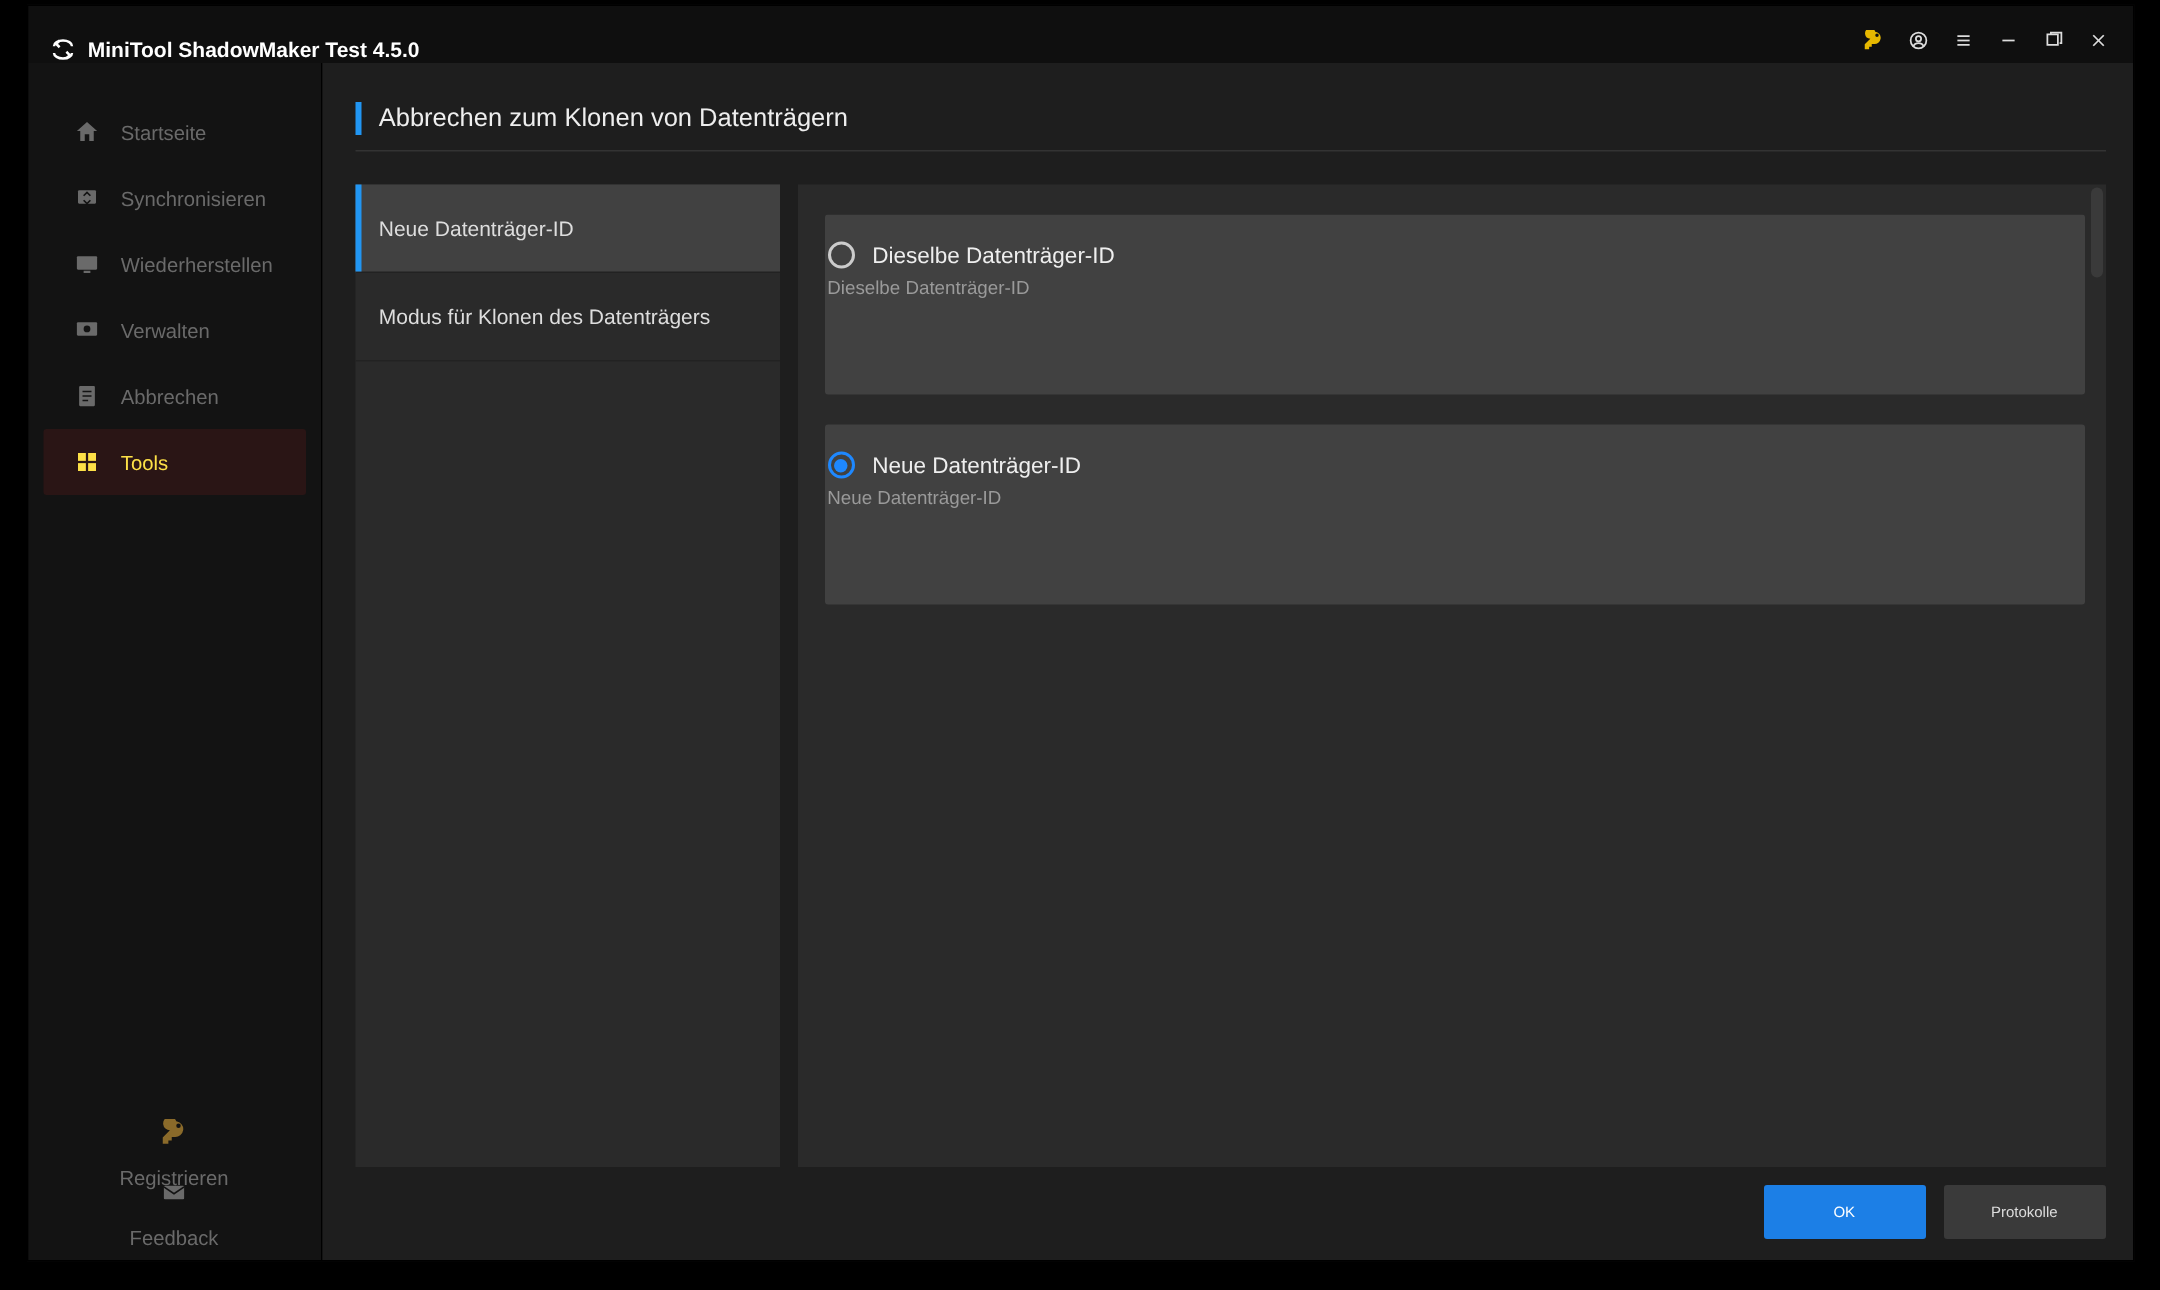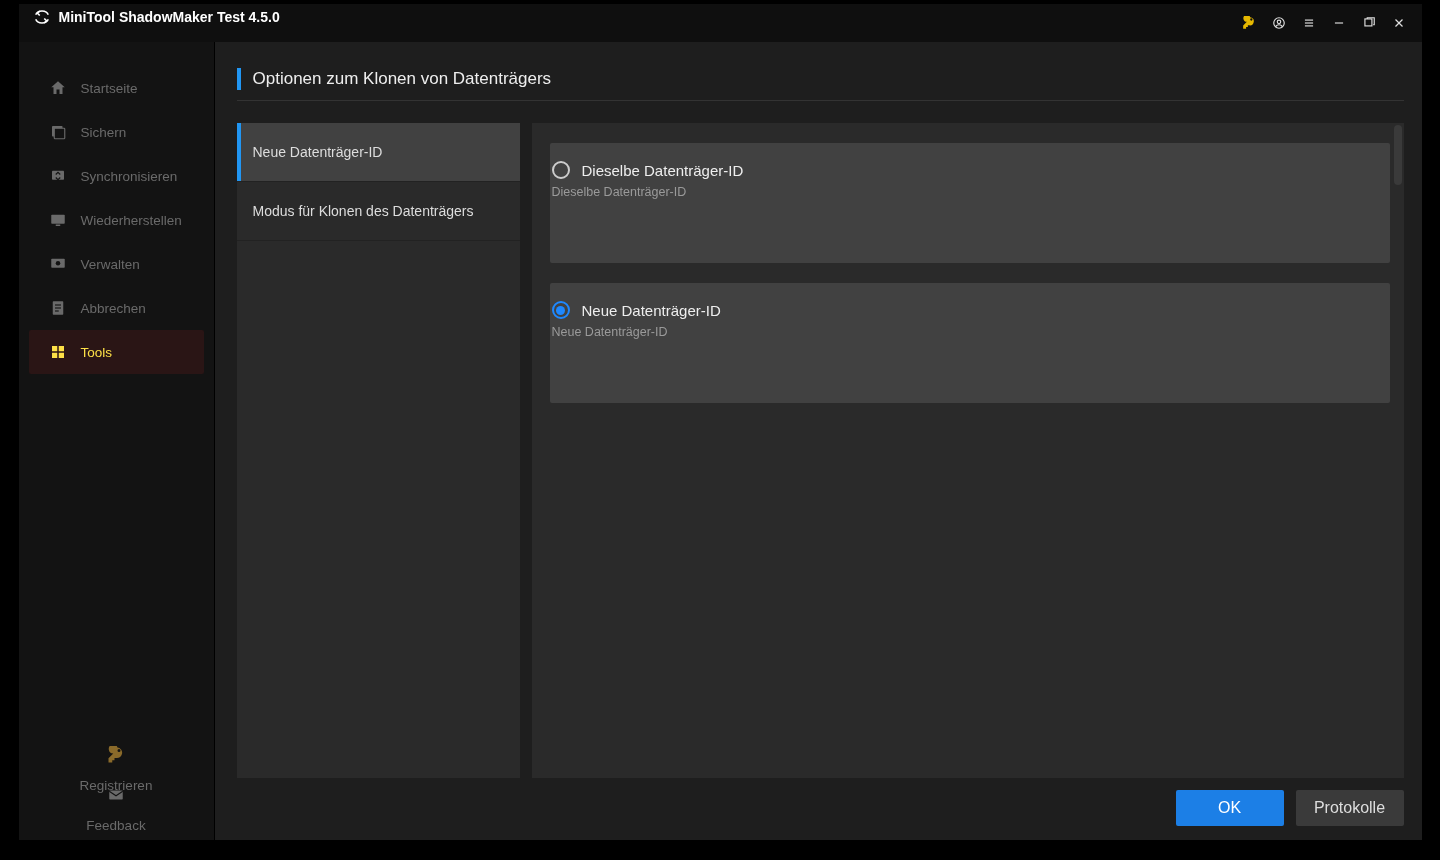--- a/index.html
+++ b/index.html
@@ -17,21 +17,21 @@
     --accent-bright:#1e88ff;
     --ok-btn:#1c7fe6;
     --cancel-btn:#3a3a3a;
     --key-gold:#e6b800;
     --selected-red:#2a1515;
   }
   *{box-sizing:border-box;}
   html,body{margin:0;padding:0;width:1440px;height:860px;background:#000;font-family:"Segoe UI",Arial,sans-serif;color:var(--text);overflow:hidden;}
   .window{position:relative;width:1405px;height:838px;margin:3px auto 0;background:var(--bg-darker);border:1px solid #000;}
   
-  .titlebar{display:flex;align-items:flex-start;height:38px;padding:4px 8px 0 14px;background:var(--bg-darker);}
+  .titlebar{display:flex;align-items:flex-end;height:38px;padding:4px 8px 0 14px;background:var(--bg-darker);}
   .titlebar .logo{display:flex;align-items:center;gap:8px;}
   .titlebar .logo-icon{width:18px;height:18px;color:#fff;}
   .titlebar .title{font-size:14px;font-weight:600;color:#fff;}
   .titlebar .spacer{flex:1;}
   .titlebar .ctrl{width:30px;height:30px;display:flex;align-items:center;justify-content:center;cursor:pointer;color:#ddd;}
   .titlebar .ctrl.key{color:var(--key-gold);}
   .titlebar .ctrl svg{width:14px;height:14px;}
   
   .body{display:flex;height:calc(100% - 38px);}
   .sidebar{width:196px;background:var(--bg-sidebar);display:flex;flex-direction:column;padding-top:24px;border-right:1px solid #000;}
@@ -56,21 +56,21 @@
   .scrollbar{position:absolute;right:2px;top:0;width:8px;background:#3a3a3a;border-radius:4px;height:100px;}
   .option-card{background:var(--bg-option-light);border-radius:2px;padding:18px 2px 22px;margin-bottom:20px;min-height:120px;}
   .option-row{display:flex;align-items:center;gap:12px;}
   .radio{width:18px;height:18px;border:2px solid #ccc;border-radius:50%;flex:none;display:flex;align-items:center;justify-content:center;}
   .radio.checked{border-color:var(--accent-bright);}
   .radio.checked::after{content:"";width:9px;height:9px;background:var(--accent-bright);border-radius:50%;}
   .option-label{font-size:15px;color:#eee;}
   .option-desc{font-size:12.5px;color:#9a9a9a;margin-top:6px;margin-left:0;}
   
   .footer{display:flex;justify-content:flex-end;gap:12px;padding-top:12px;}
-  .btn{min-width:108px;height:36px;border:none;border-radius:2px;font-size:16px;color:#fff;cursor:pointer;}
+  .btn{min-width:108px;height:36px;border:none;border-radius:2px;font-size:10px;color:#fff;cursor:pointer;}
   .btn.ok{background:var(--ok-btn);}
   .btn.cancel{background:var(--cancel-btn);color:#ddd;}
 </style>
 </head>
 <body>
 
 <div class="window">
 
   <div class="titlebar">
     <div class="logo">
@@ -126,27 +126,20 @@
     <div class="sidebar">
       <div class="nav">
         <div class="nav-item">
           <svg class="nicon" viewBox="0 0 24 24" fill="currentColor">
               <path d="M12 3l9 8h-3v9h-4v-6H10v6H6v-9H3z"></path>
             </svg>
           <span>Startseite</span>
         </div>
         <div class="nav-item">
           <svg class="nicon" viewBox="0 0 24 24" fill="currentColor">
-              <rect x="4" y="4" width="14" height="14" rx="1"></rect>
-              <rect x="7" y="7" width="14" height="14" rx="1" fill="#131313" stroke="currentColor" stroke-width="1.5"></rect>
-            </svg>
-          <span>Sichern</span>
-        </div>
-        <div class="nav-item">
-          <svg class="nicon" viewBox="0 0 24 24" fill="currentColor">
               <rect x="4" y="5" width="16" height="12" rx="1"></rect>
               <path d="M9 10l3-3 3 3M9 14l3 3 3-3" stroke="#131313" stroke-width="1.5" fill="none"></path>
             </svg>
           <span>Synchronisieren</span>
         </div>
         <div class="nav-item">
           <svg class="nicon" viewBox="0 0 24 24" fill="currentColor">
               <rect x="3" y="5" width="18" height="12" rx="1"></rect>
               <rect x="9" y="18" width="6" height="2"></rect>
             </svg>
@@ -191,21 +184,21 @@
               <path d="M3 7l9 6 9-6" stroke="#131313" stroke-width="1.5" fill="none"></path>
             </svg>
           <span>Feedback</span>
         </div>
       </div>
     </div>
 
     <div class="content">
       <div class="page-head">
         <div class="bar"></div>
-        <div class="ptitle">Optionen zum Klonen von Datenträgers</div>
+        <div class="ptitle">Abbrechen zum Klonen von Datenträgern</div>
       </div>
 
       <div class="panels">
 
         <div class="subnav">
           <div class="subnav-item active">
             <span>Neue Datenträger-ID</span>
           </div>
           <div class="subnav-item">
             <span>Modus für Klonen des Datenträgers</span>

